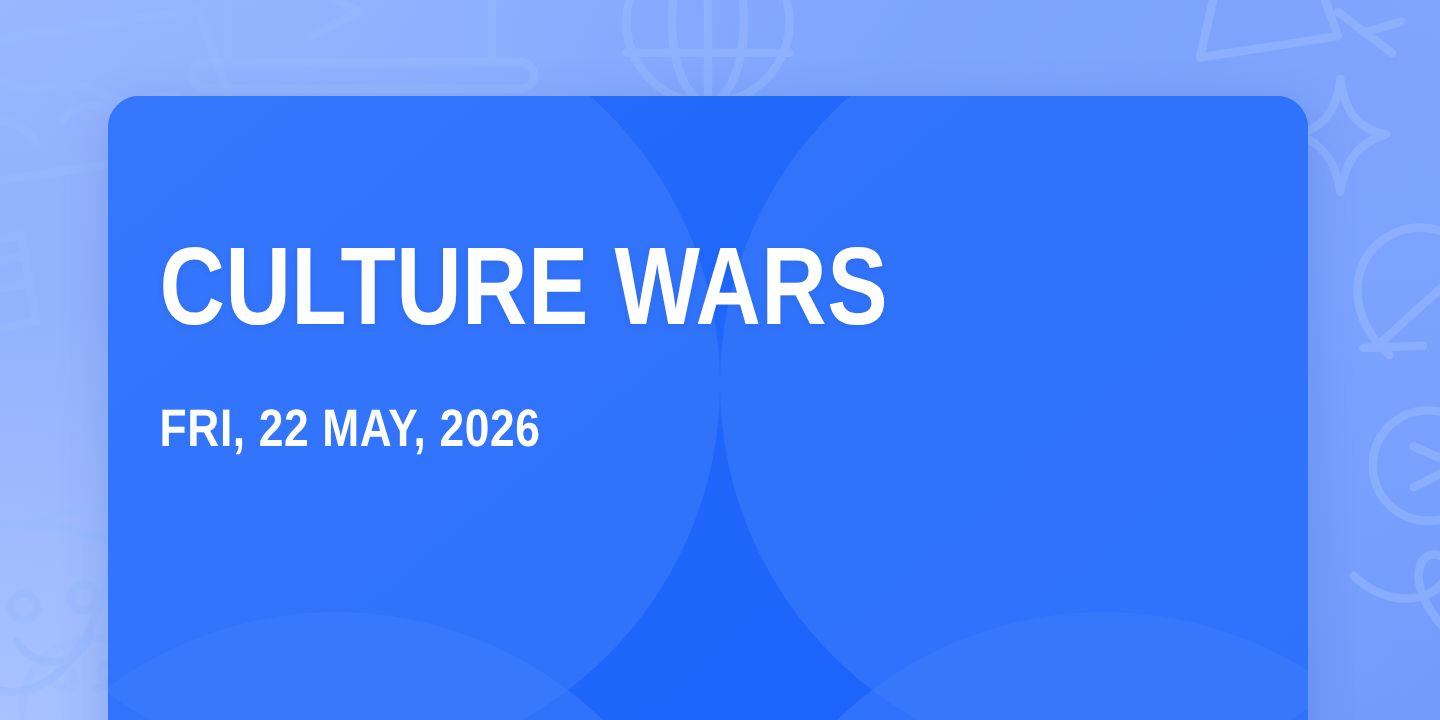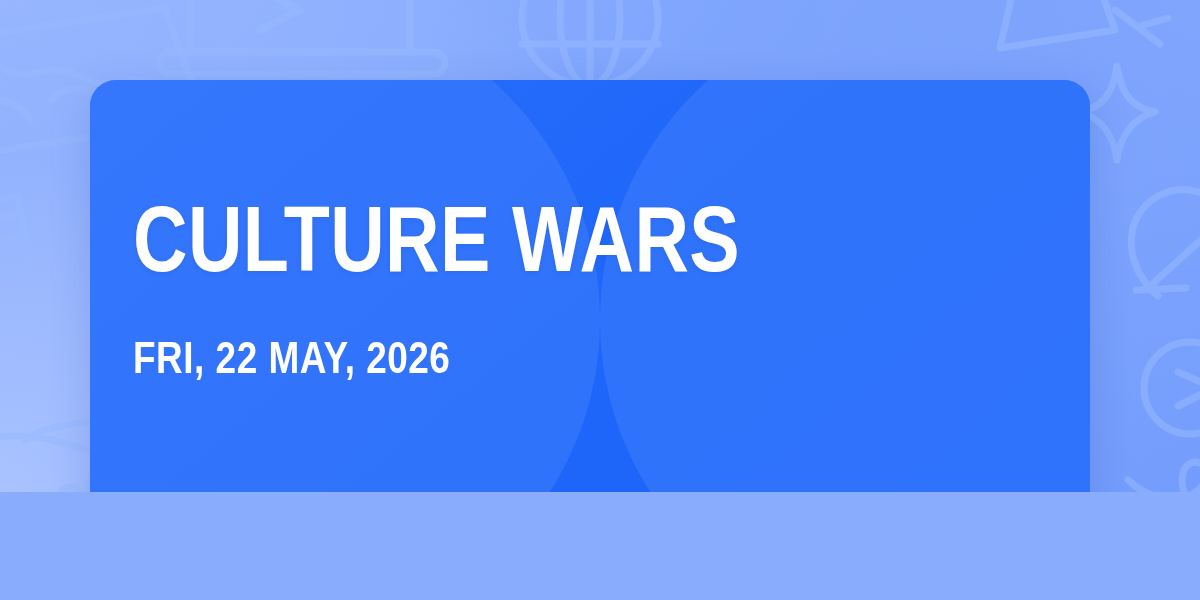--- a/index.html
+++ b/index.html
@@ -11,21 +11,21 @@
   }
 
   body {
     font-family: "Liberation Sans", sans-serif;
     background: #8aacfd;
   }
 
   #stage {
     position: relative;
     width: 1200px;
-    height: 492px;
+    height: 600px;
     overflow: hidden;
   }
 
   
   .bg-base {
     position: absolute;
     inset: 0;
     background:
       radial-gradient(circle at 0% 100%, #a9c3ff 0%, #93b2fe 26%, rgba(147,178,254,0) 55%),
       radial-gradient(circle at 100% 0%, #7fa5fd 0%, rgba(127,165,253,0) 60%),

